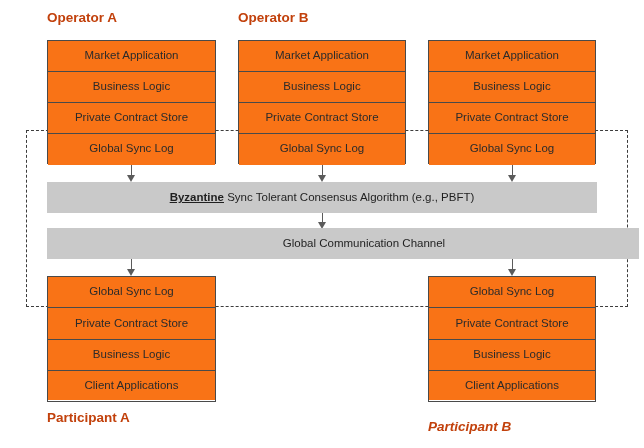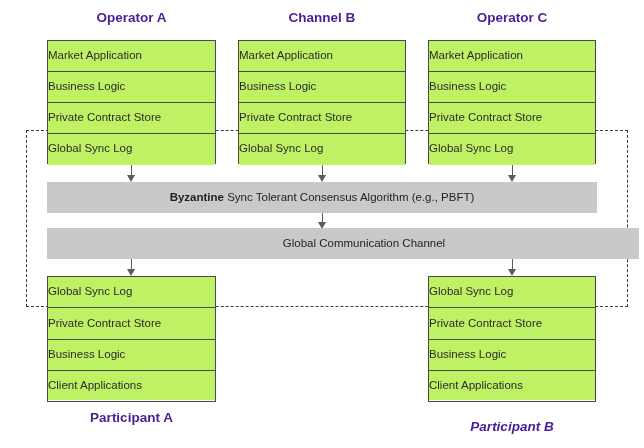--- a/index.html
+++ b/index.html
@@ -36,58 +36,58 @@
     position: absolute;
     box-sizing: border-box;
     border: 1.6px solid #4a4a4a;
     background: #ffffff;
     z-index: 3;
   }
   .stack-row {
     box-sizing: border-box;
     height: 31px;
     line-height: 29px;
-    text-align: left;
+    text-align: center;
     font-size: 11.5px;
     color: #2b2b2b;
     border-bottom: 1.4px solid #4a4a4a;
-    background: #bef264;
+    background: #f97316;
     white-space: nowrap;
     overflow: hidden;
   }
   .stack-row:last-child {
     border-bottom: none;
   }
 
   
   .title {
     position: absolute;
-    text-align: center;
+    text-align: left;
     font-size: 13.5px;
     font-weight: bold;
-    color: #4c1d95;
+    color: #c2410c;
     z-index: 4;
     white-space: nowrap;
   }
 
   
   .bar {
     position: absolute;
     left: 47px;
     width: 550px;
     height: 31px;
     line-height: 31px;
     background: #c9c9c9;
     text-align: center;
     font-size: 11.5px;
     color: #1f1f1f;
     z-index: 3;
     white-space: nowrap;
   }
-  .bar b { font-weight: bold; }
+  .bar b { font-weight: bold; text-decoration: underline; }
 
   
   .arrow {
     position: absolute;
     width: 9px;
     z-index: 2;
   }
   .arrow .shaft {
     position: absolute;
     left: 4px;
@@ -117,33 +117,32 @@
     <div class="stack-row">Market Application</div>
     <div class="stack-row">Business Logic</div>
     <div class="stack-row">Private Contract Store</div>
     <div class="stack-row">Global Sync Log</div>
   </div>
   <div class="arrow" style="left:127px; top:164px; height:18px;">
     <div class="shaft" style="height:12px;"></div>
     <div class="head" style="top:11px;"></div>
   </div>
 
-  <div class="title" style="left:238px; top:10px; width:168px;">Channel B</div>
+  <div class="title" style="left:238px; top:10px; width:168px;">Operator B</div>
   <div class="stack" style="left:238px; top:40px; width:168px; height:124px;">
     <div class="stack-row">Market Application</div>
     <div class="stack-row">Business Logic</div>
     <div class="stack-row">Private Contract Store</div>
     <div class="stack-row">Global Sync Log</div>
   </div>
   <div class="arrow" style="left:318px; top:164px; height:18px;">
     <div class="shaft" style="height:12px;"></div>
     <div class="head" style="top:11px;"></div>
   </div>
 
-  <div class="title" style="left:428px; top:10px; width:168px;">Operator C</div>
   <div class="stack" style="left:428px; top:40px; width:168px; height:124px;">
     <div class="stack-row">Market Application</div>
     <div class="stack-row">Business Logic</div>
     <div class="stack-row">Private Contract Store</div>
     <div class="stack-row">Global Sync Log</div>
   </div>
   <div class="arrow" style="left:508px; top:164px; height:18px;">
     <div class="shaft" style="height:12px;"></div>
     <div class="head" style="top:11px;"></div>
   </div>

